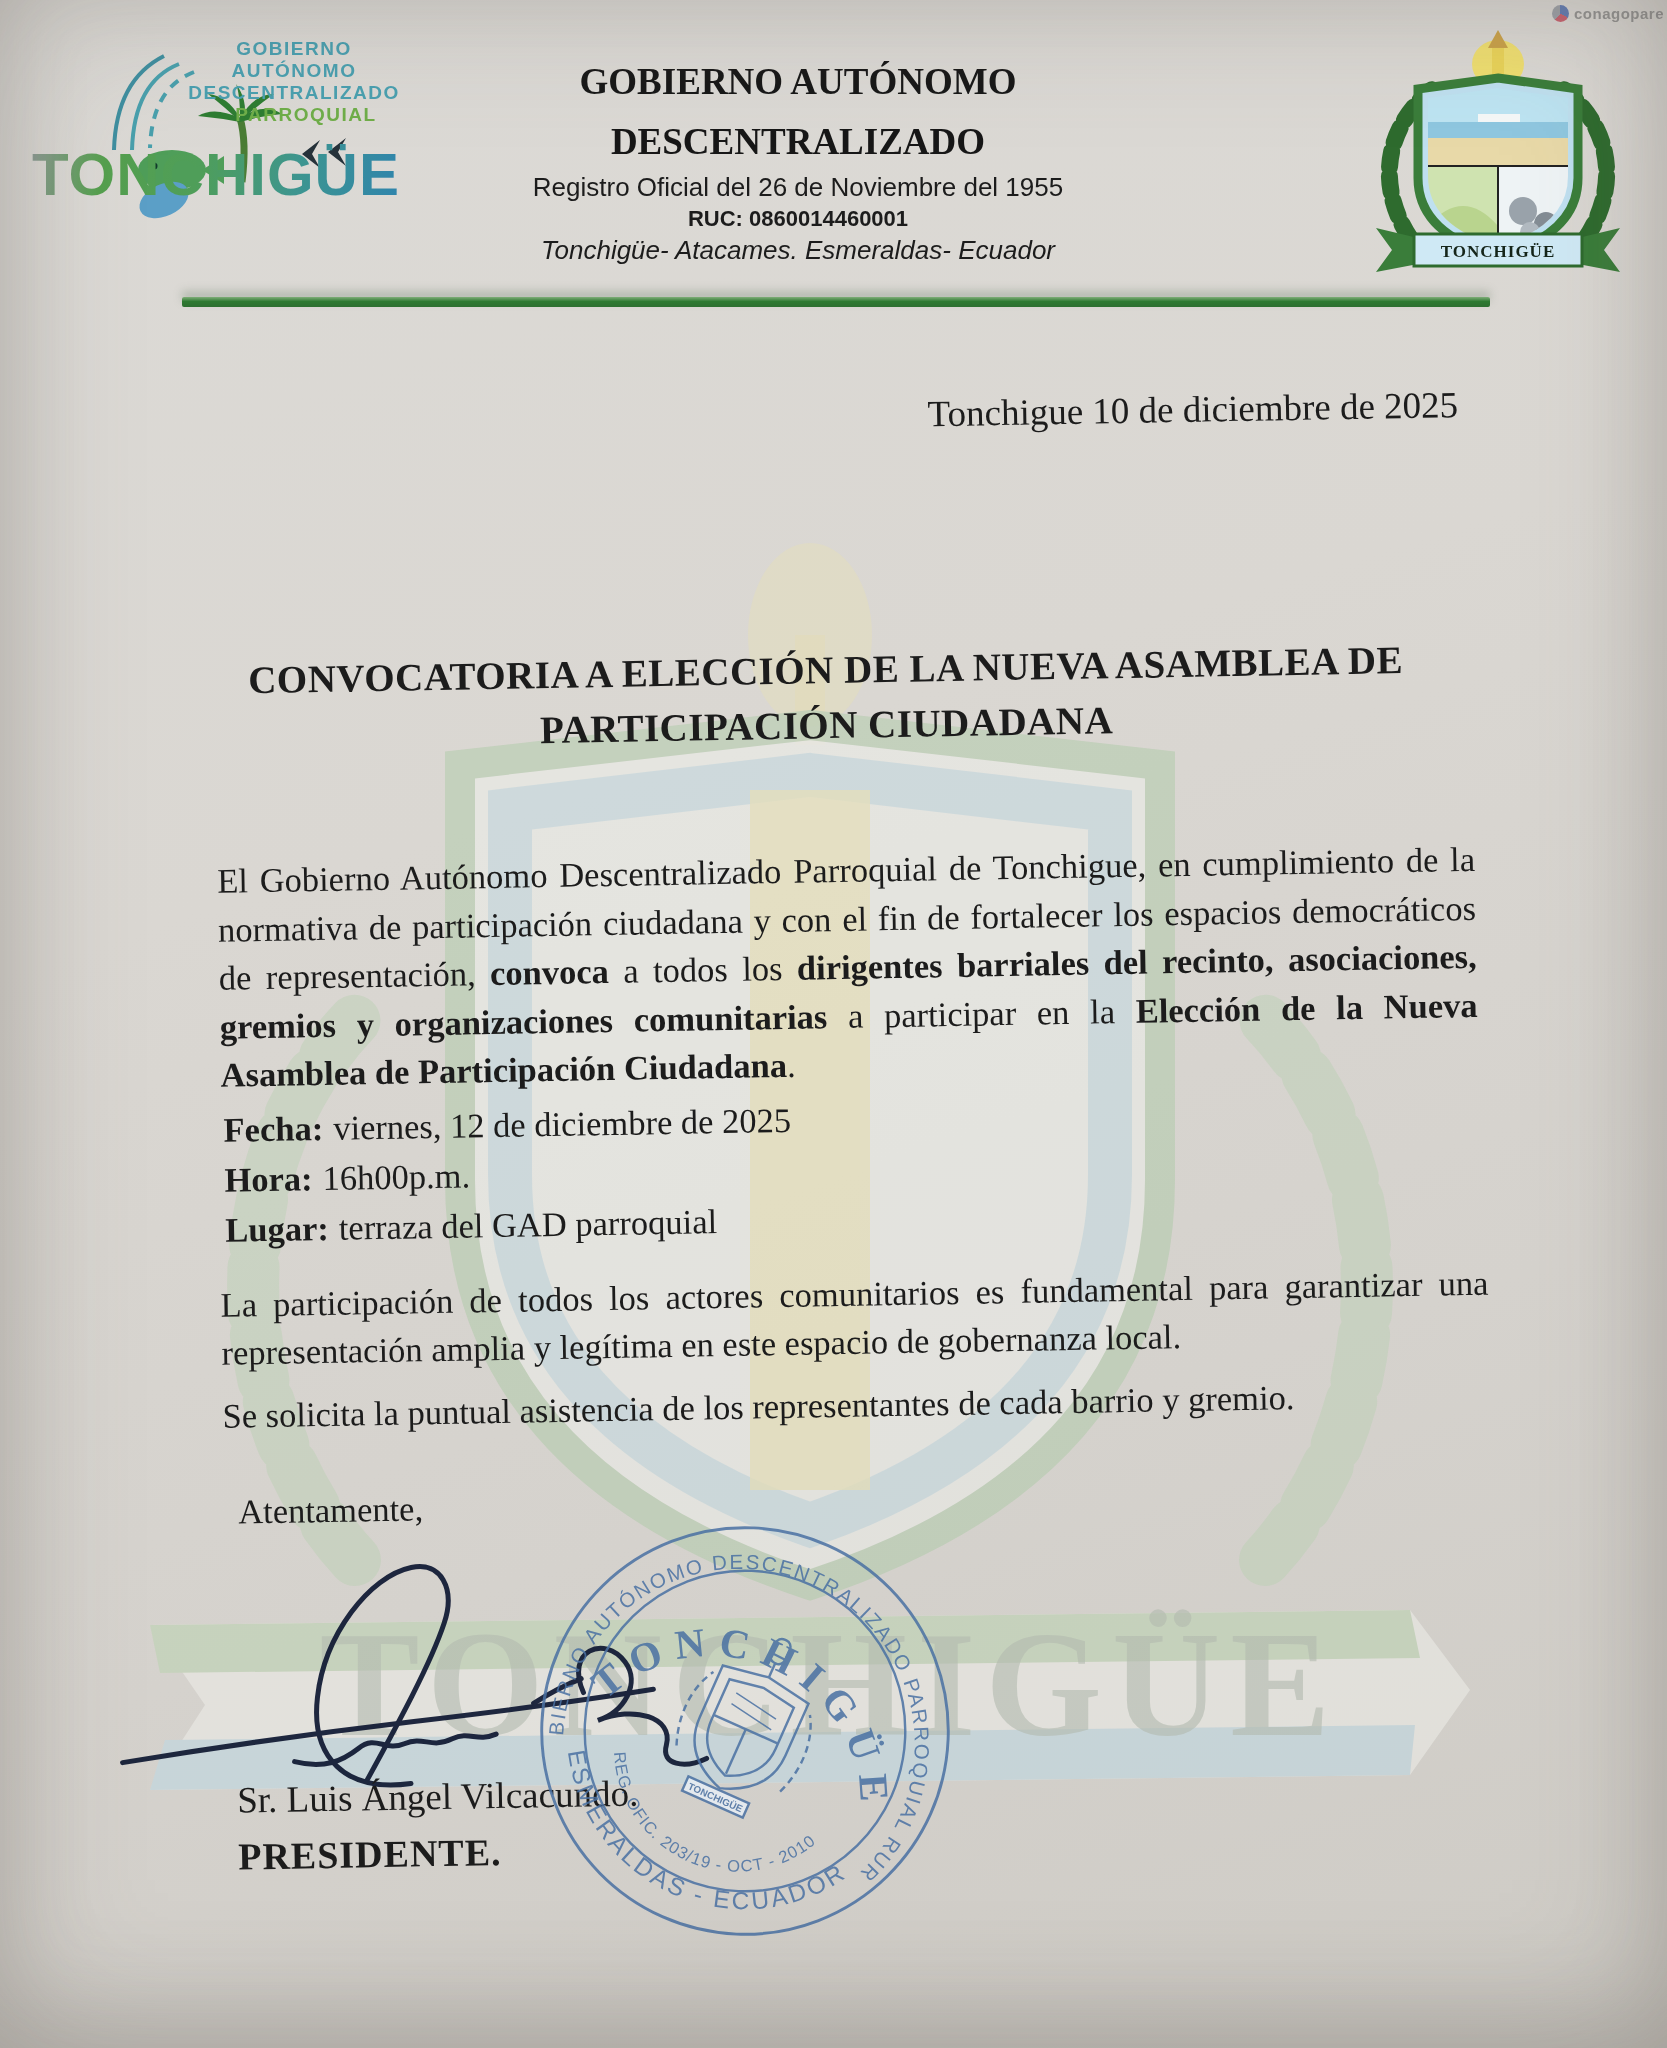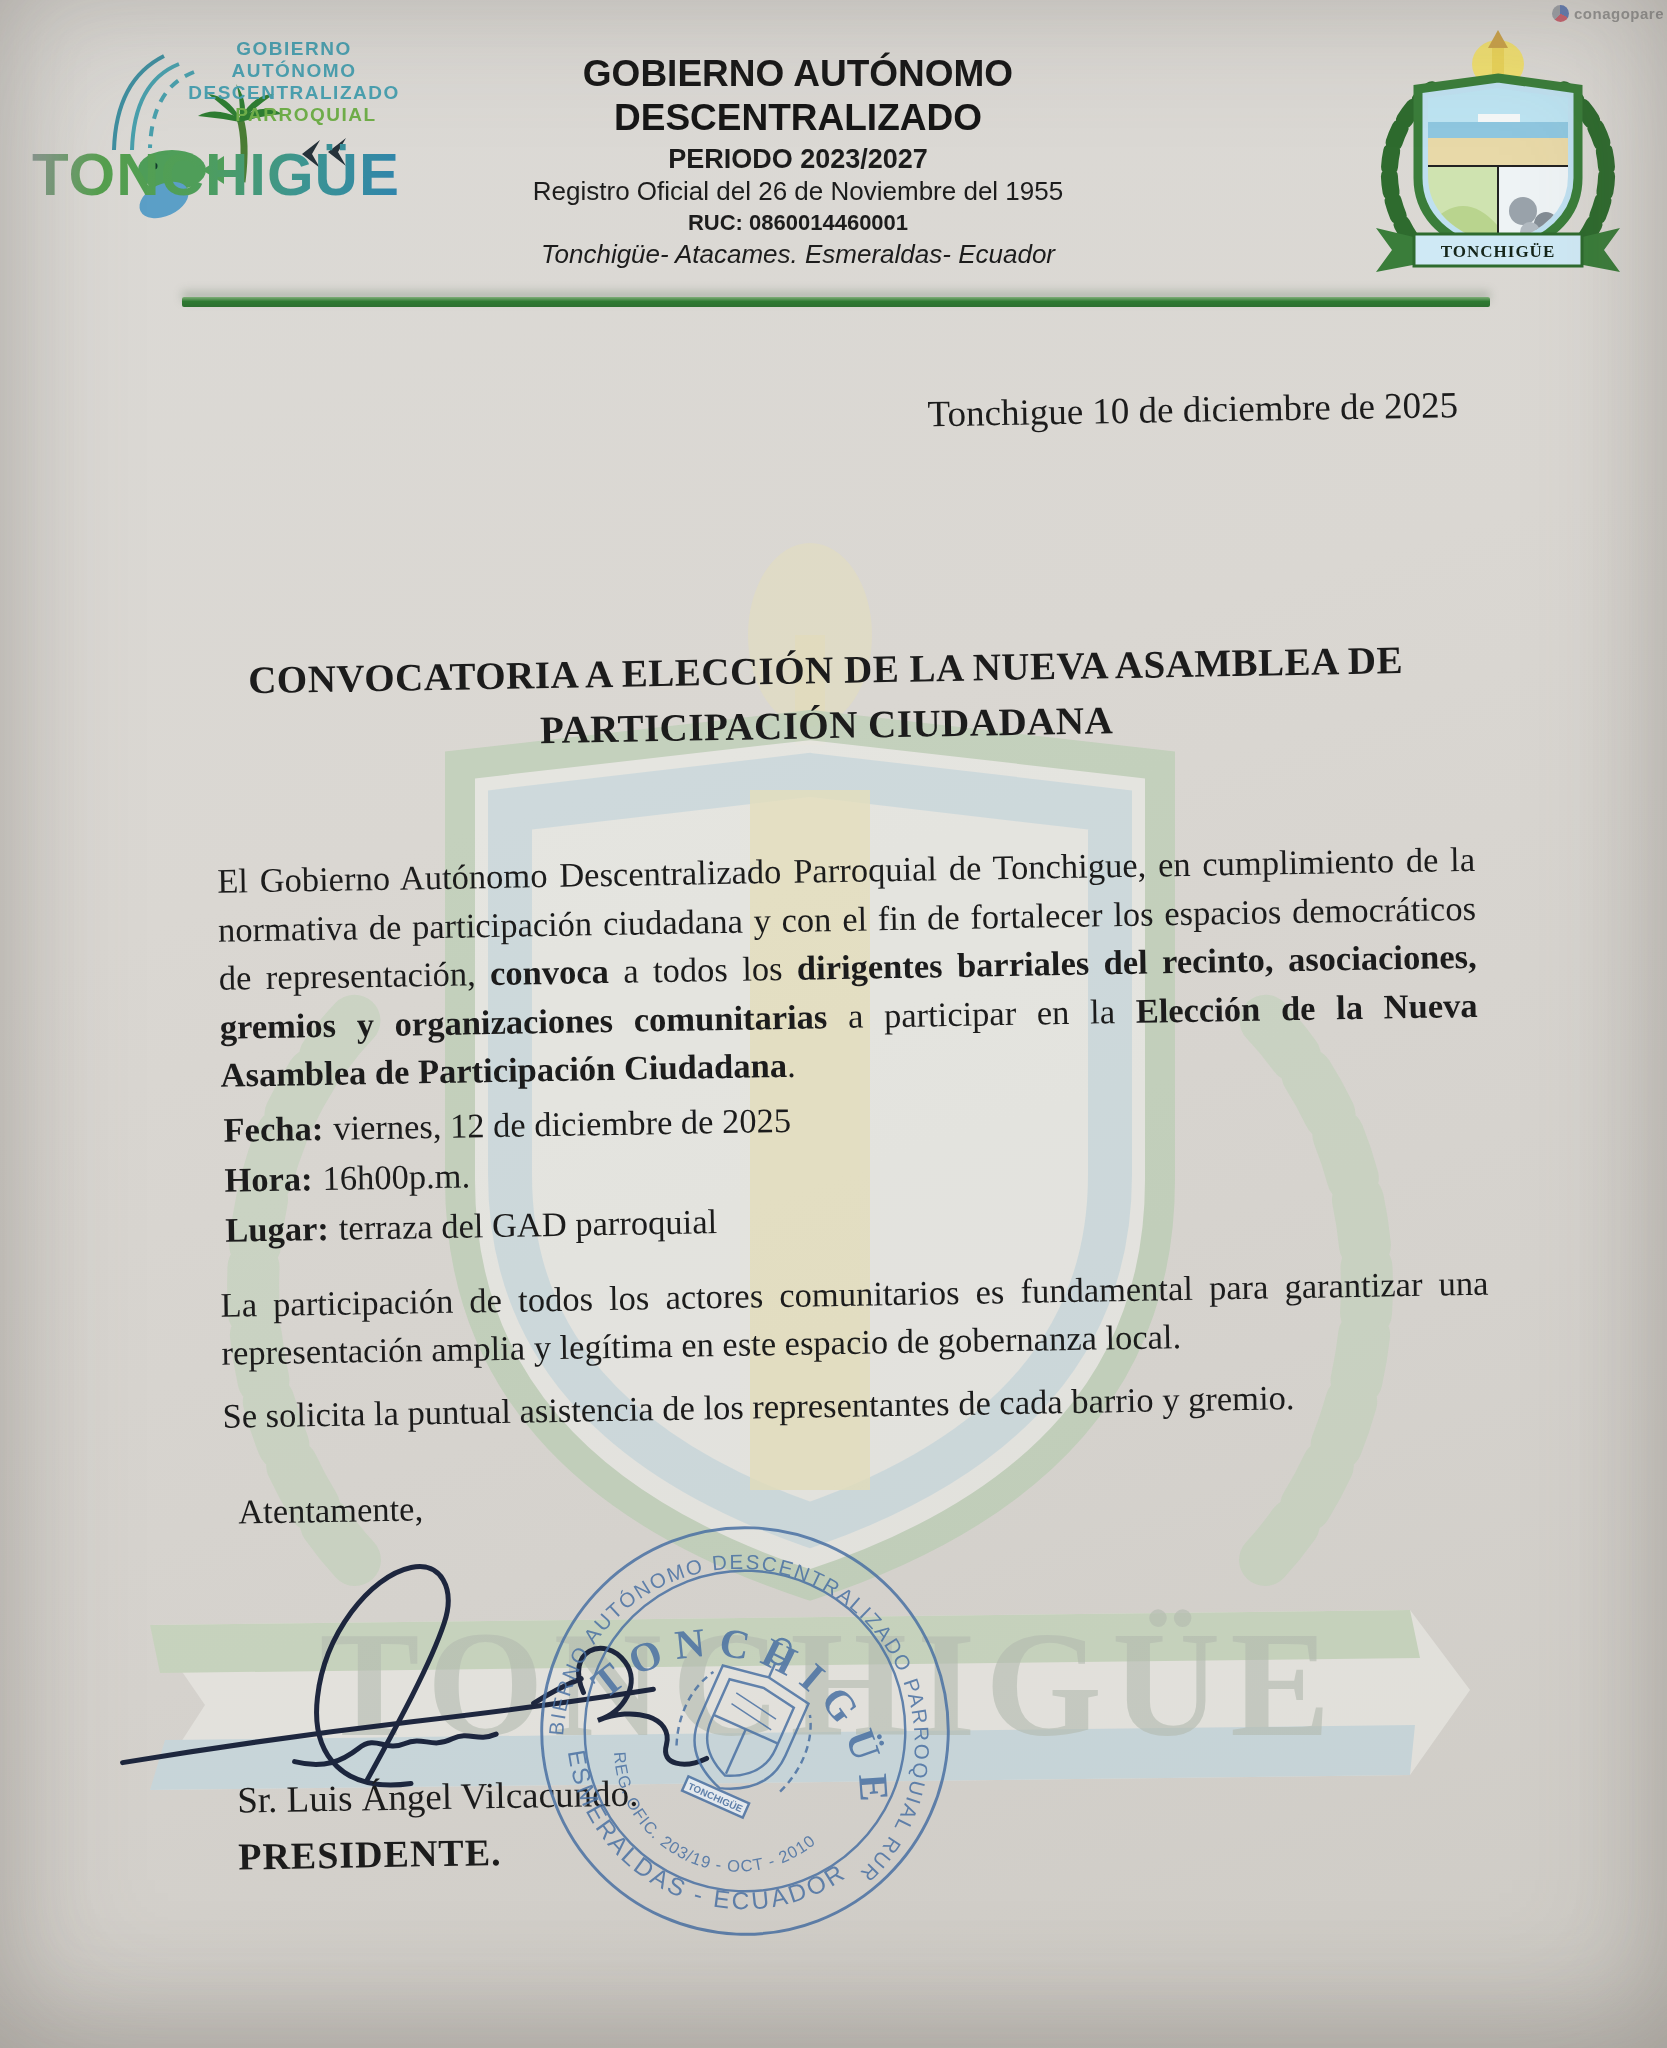--- a/index.html
+++ b/index.html
@@ -22,21 +22,21 @@
   .logo-wordmark{
     position:absolute;left:18px;top:118px;
     font-family:"Liberation Sans","DejaVu Sans",sans-serif;font-weight:800;
     font-size:60px;letter-spacing:1px;
     background:linear-gradient(100deg,#8e9c96 0%,#55a04e 20%,#4f9e59 45%,#3d9590 72%,#2f84ad 100%);
     -webkit-background-clip:text;background-clip:text;color:transparent;
   }
   .logo-art{position:absolute;left:0;top:0;}
   .header-center{position:absolute;left:402px;top:52px;width:792px;text-align:center;
     font-family:"Liberation Sans","DejaVu Sans",sans-serif;}
-  .org-line{font-weight:bold;font-size:37px;line-height:44px;letter-spacing:0;color:#171717;}
+  .org-line{font-weight:bold;font-size:37px;line-height:60px;letter-spacing:0;color:#171717;font-family:Liberation Serif, serif;}
   .period{font-weight:bold;font-size:27px;line-height:34px;margin-top:2px;}
   .registro{font-size:26px;line-height:31px;}
   .ruc{font-weight:bold;font-size:22px;line-height:31px;}
   .loc{font-style:italic;font-size:26px;line-height:33px;}
   .crest{position:absolute;left:1348px;top:26px;}
   .partner{position:absolute;left:1552px;top:5px;display:flex;align-items:flex-start;gap:5px;
     font-family:"Liberation Sans","DejaVu Sans",sans-serif;opacity:.75;}
   .partner-dot{width:17px;height:17px;border-radius:50%;
     background:conic-gradient(#3b5ea8 0 120deg,#c23b4e 120deg 220deg,#8a8f98 220deg 360deg);}
   .partner-text{font-size:15px;font-weight:bold;color:#7d7d7d;letter-spacing:.5px;}
@@ -119,21 +119,20 @@
     <div class="logo-lines">
       <span class="logo-line-teal">GOBIERNO AUTÓNOMO</span>
       <span class="logo-line-teal">DESCENTRALIZADO</span>
       <span class="logo-line-green">PARROQUIAL</span>
     </div>
     <div class="logo-wordmark">TONCHIGÜE</div>
   </div>
 
   <div class="header-center">
     <div class="org-line">GOBIERNO AUTÓNOMO DESCENTRALIZADO</div>
-    <div class="period">PERIODO 2023/2027</div>
     <div class="registro">Registro Oficial del 26 de Noviembre del 1955</div>
     <div class="ruc">RUC: 0860014460001</div>
     <div class="loc">Tonchigüe- Atacames. Esmeraldas- Ecuador</div>
   </div>
 
   <svg class="crest" width="300" height="252" viewBox="0 0 300 252">
     <defs>
       <clipPath id="shieldClip">
           <path d="M150 62 L220 72 L220 150 Q220 200 150 220 Q80 200 80 150 L80 72 Z"></path>
         </clipPath>

